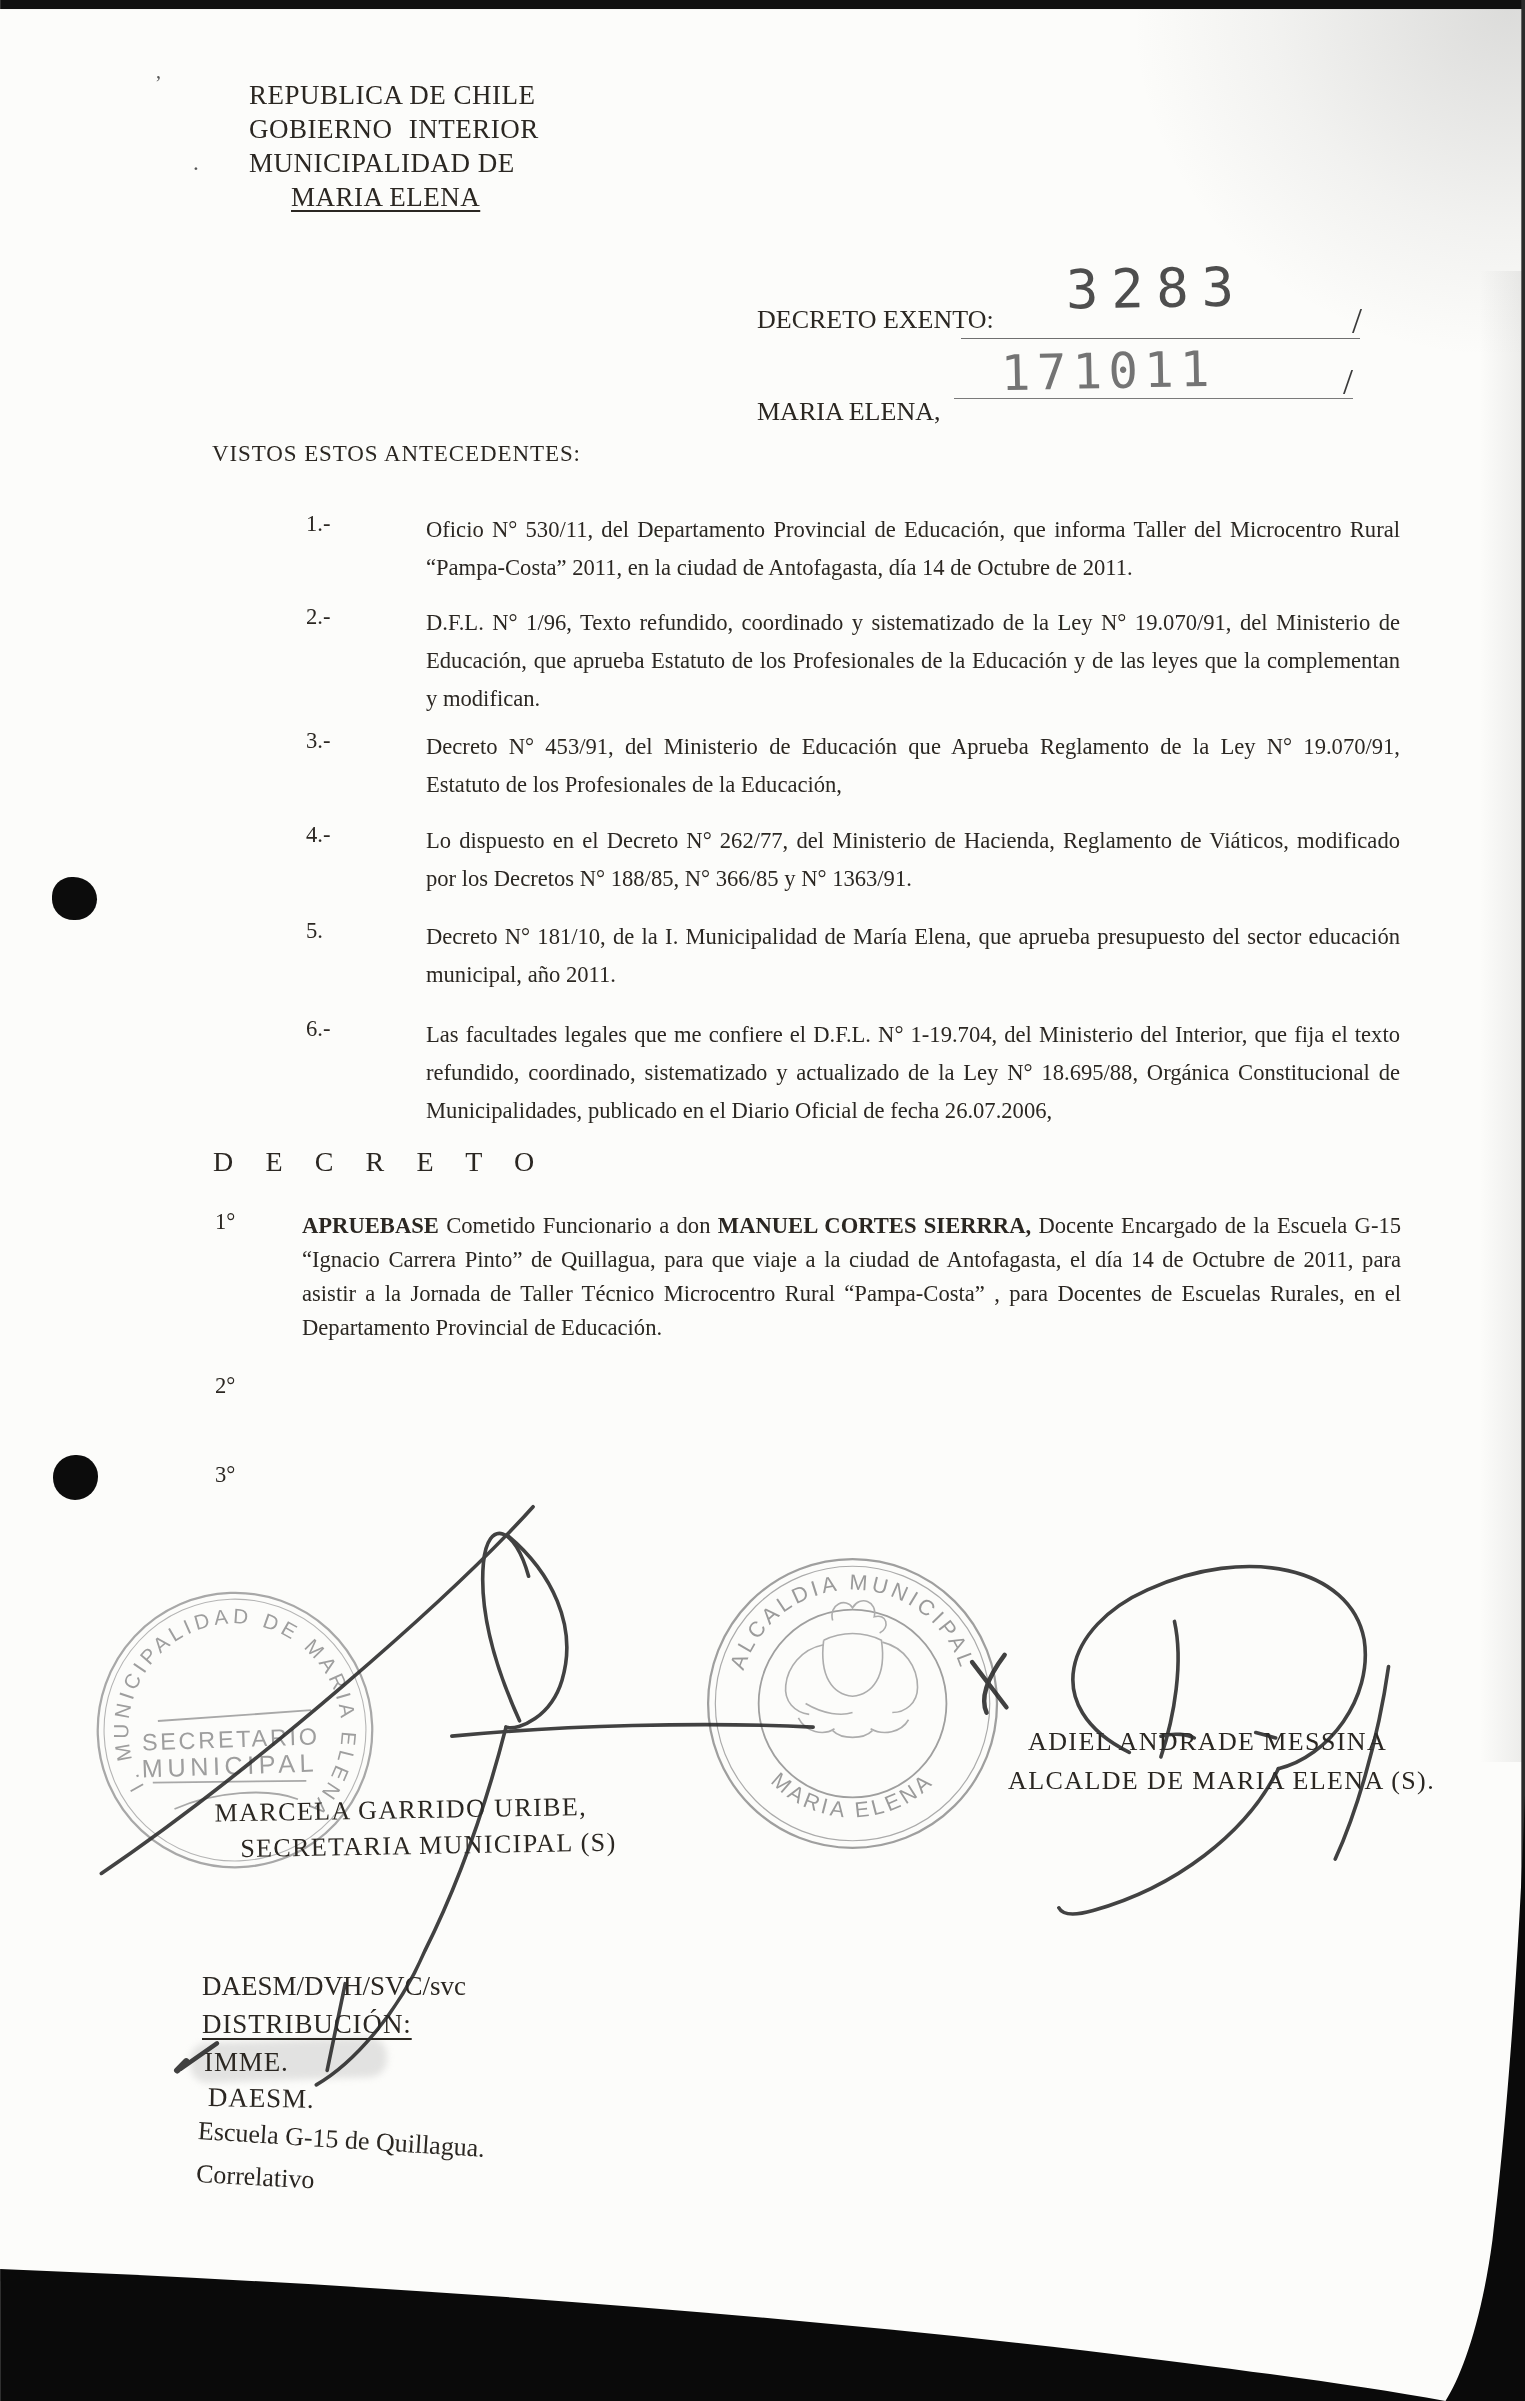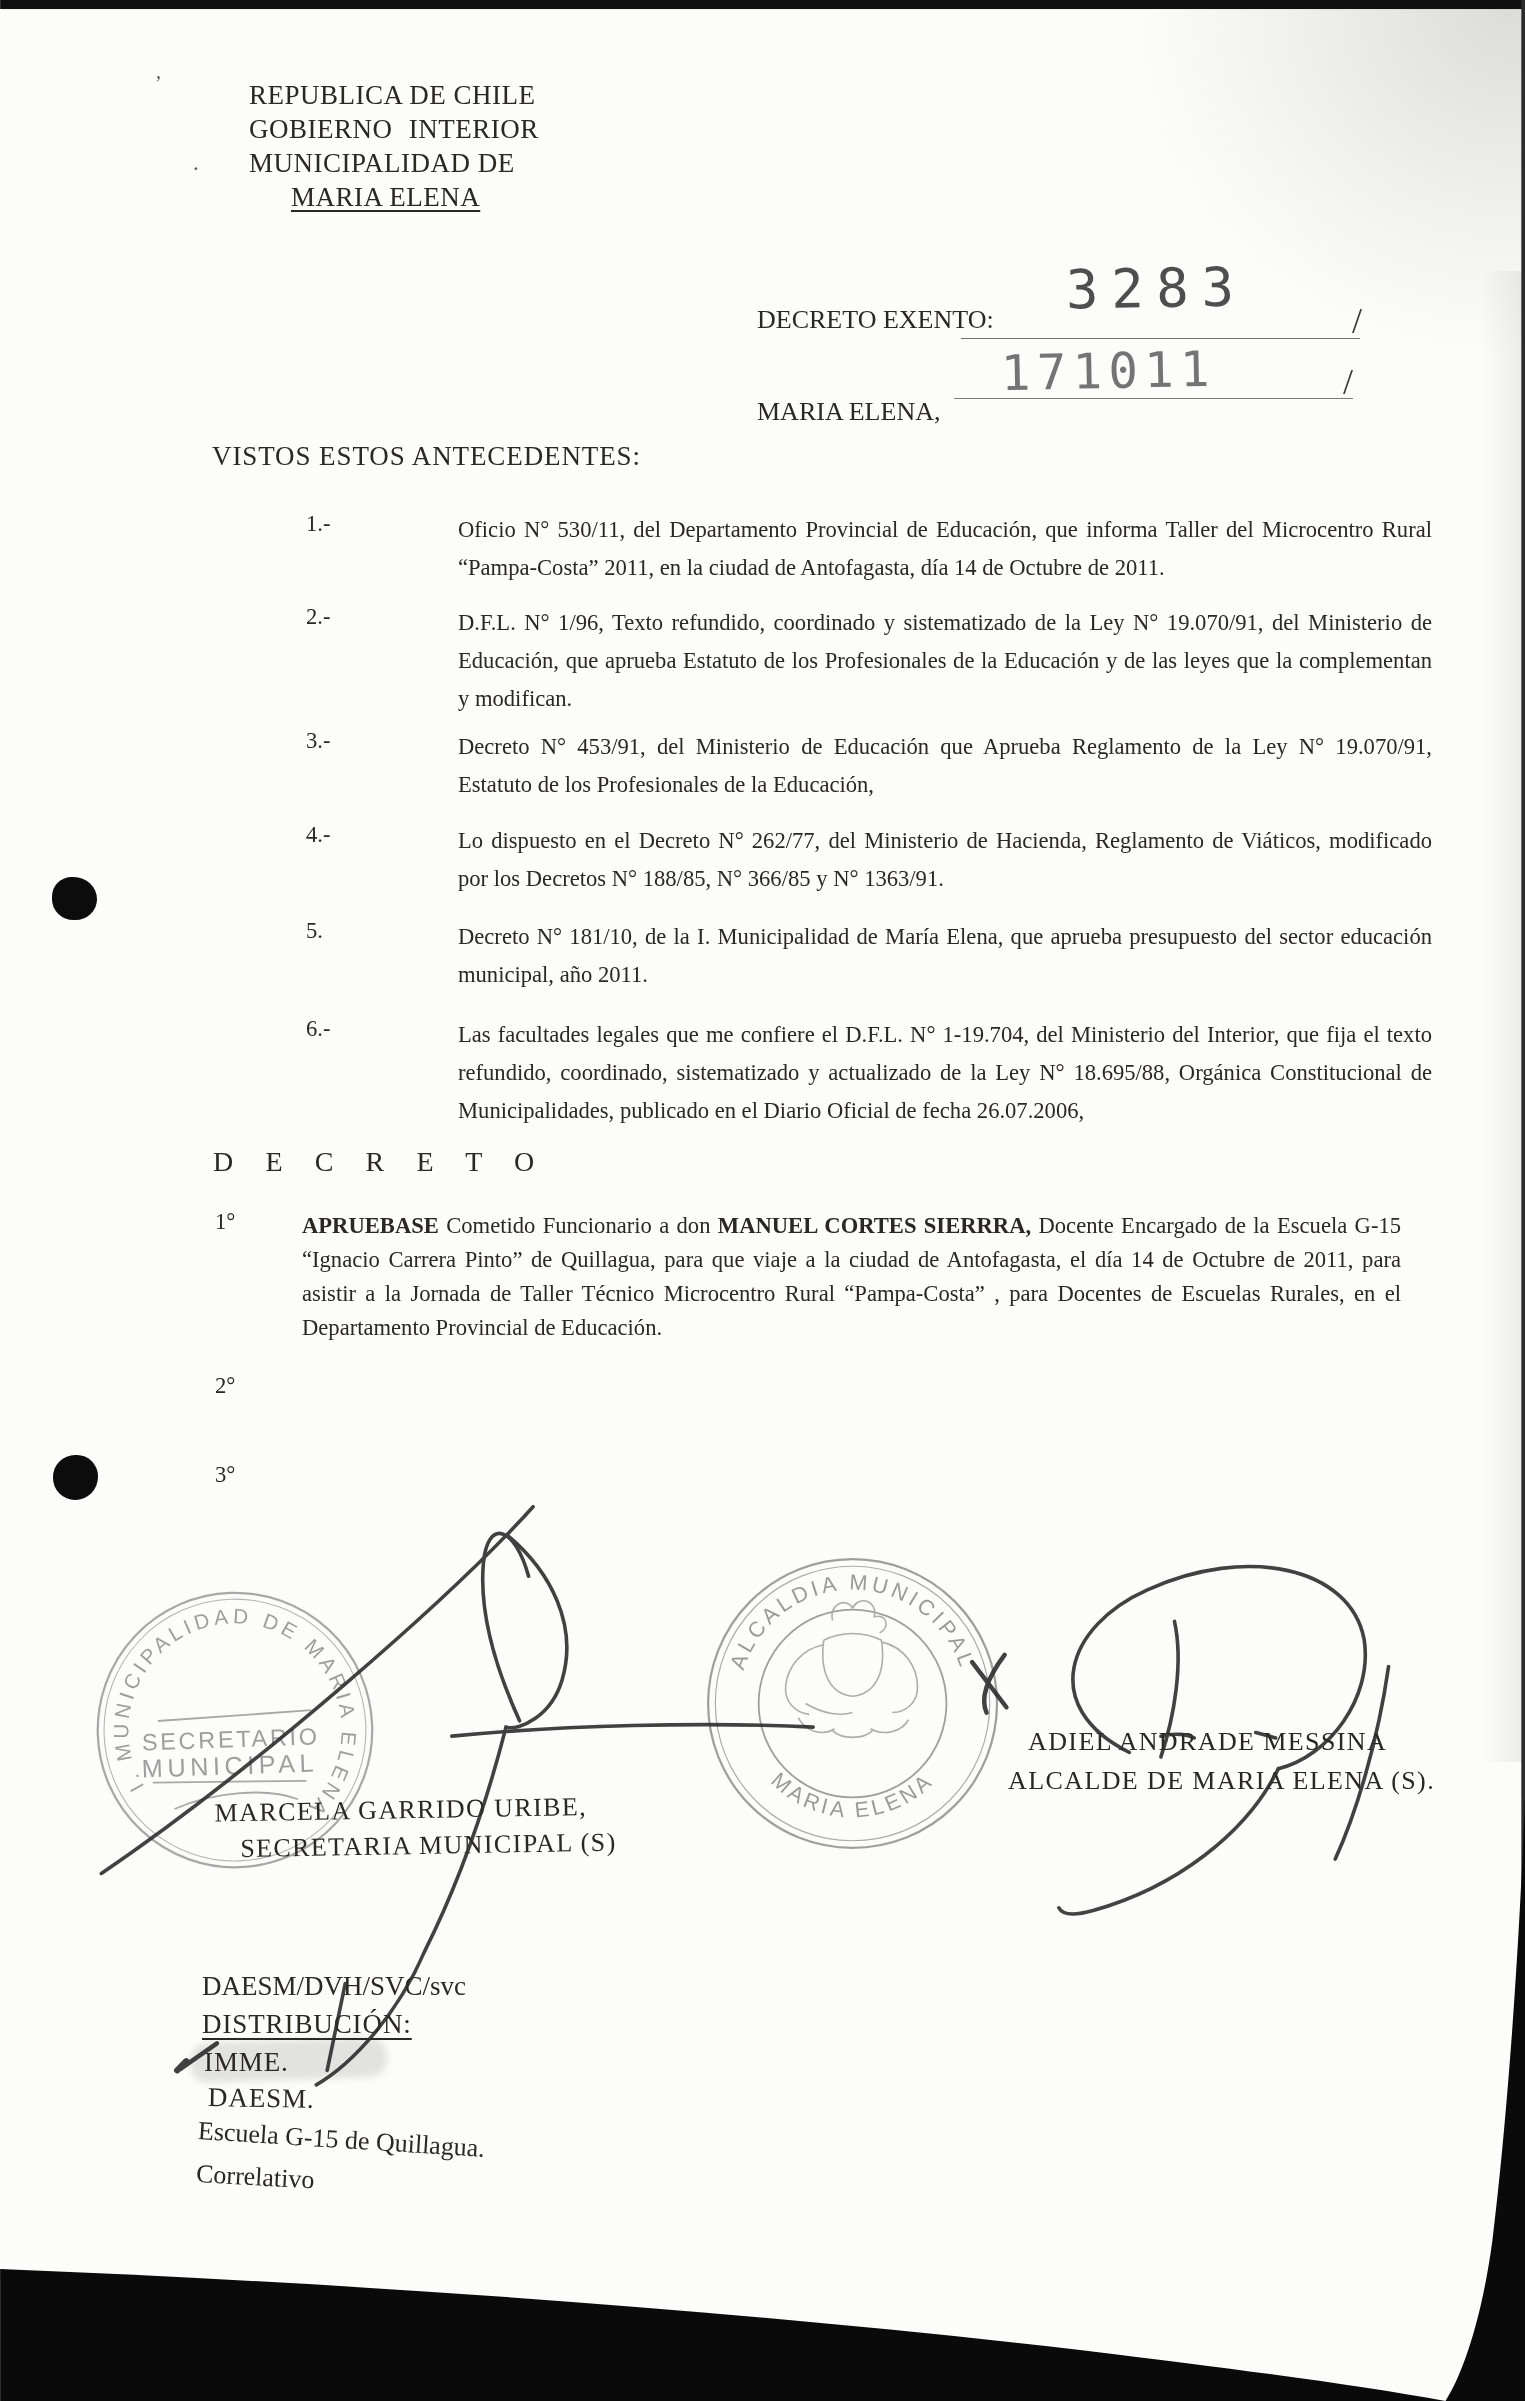--- a/index.html
+++ b/index.html
@@ -17,23 +17,23 @@
   .place-label{left:757px;top:369px;font-size:26px;margin-top:28px;}
   .stamp-num1{left:1066px;top:257px;font-family:"DejaVu Sans Mono",monospace;font-size:54px;
               letter-spacing:12.6px;color:#3c3c3c;transform:rotate(-1deg);opacity:.9;}
   .stamp-num2{left:1001px;top:343px;font-family:"DejaVu Sans Mono",monospace;font-size:49px;
               letter-spacing:6.3px;color:#5d5d5d;transform:rotate(-1.2deg);opacity:.85;}
   .uline1{left:961px;top:338px;width:399px;height:0;border-top:1.8px solid #6f6f6f;}
   .uline2{left:954px;top:398px;width:399px;height:0;border-top:1.8px solid #7a7a7a;}
   .slash1{left:1352px;top:300px;font-size:36px;color:#3a3a3a;}
   .slash2{left:1343px;top:361px;font-size:36px;color:#3a3a3a;}
   
-  .vistos-heading{left:212px;top:441px;font-size:27px;letter-spacing:0.9px;}
+  .vistos-heading{left:212px;top:441px;font-size:23px;letter-spacing:0.9px;}
   .vnum{left:306px;font-size:22.6px;}
-  .vtext{left:426px;width:974px;font-size:22.6px;line-height:38px;text-align:justify;margin-left:32px;}
+  .vtext{left:426px;width:974px;font-size:22.6px;line-height:38px;text-align:justify;}
   .v1{top:511px;} .v2{top:604px;} .v3{top:728px;} .v4{top:822px;} .v5{top:918px;} .v6{top:1016px;}
   
   .decreto-heading{left:213px;top:1146px;font-size:28px;letter-spacing:12.6px;}
   .dnum{left:215px;font-size:22.6px;}
   .dtext{left:302px;width:1099px;font-size:22.6px;line-height:34px;text-align:justify;}
   .d1{top:1209px;} .d2{top:1373px;} .d3{top:1462px;}
   .dtext b{font-weight:bold;}
   
   .sig-name-left{left:215px;top:1792px;font-size:26px;line-height:36px;letter-spacing:1.4px;
                  transform:rotate(-1deg);}

